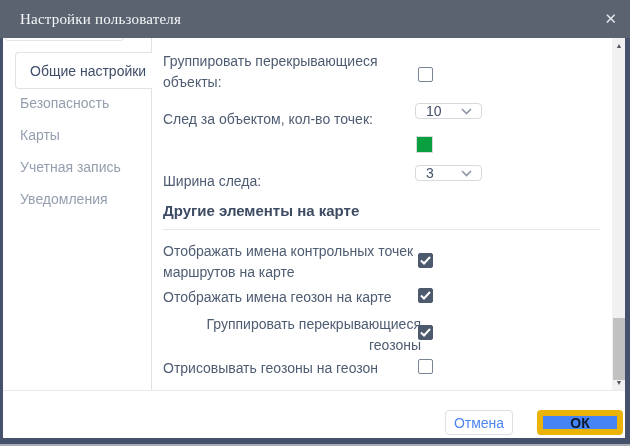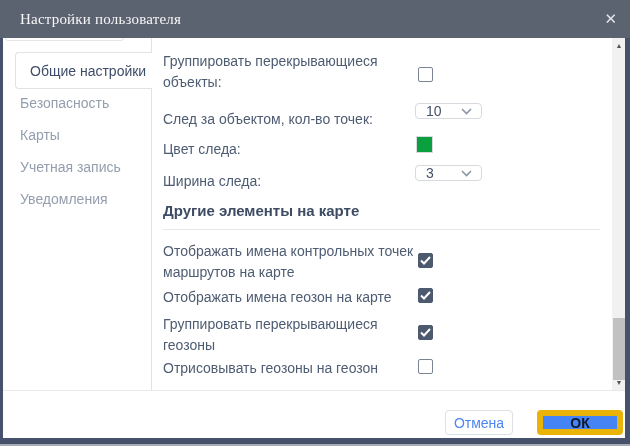--- a/index.html
+++ b/index.html
@@ -24,21 +24,21 @@
   .vdivider { position:absolute; left:151px; top:38px; width:1px; height:352px; background:#e2e2e2; z-index:1; }
   .tab { position:absolute; left:20px; font-size:14px; color:#949eae; cursor:pointer; white-space:nowrap; z-index:2; }
   .tab-active { position:absolute; left:15px; top:52px; width:137px; height:37px; background:#fff; border:1px solid #e2e2e2; border-right:none; border-radius:4px 0 0 4px; display:flex; align-items:center; padding-left:14px; font-size:14px; color:#3e4d68; cursor:pointer; z-index:2; white-space:nowrap; }
   .tab-1 { top:95px; } .tab-2 { top:127px; } .tab-3 { top:159px; } .tab-4 { top:191px; }
 
   
   .lbl { position:absolute; left:163px; width:258px; font-size:14px; line-height:21px; color:#4e5c72; }
   .lbl-r1 { top:51px; } .lbl-r2 { top:109px; } .lbl-r3 { top:139px; } .lbl-r4 { top:171px; }
   .sect  { position:absolute; left:163px; top:202px; font-size:15px; font-weight:700; color:#3d4b63; }
   .hdivider { position:absolute; left:163px; top:229px; width:437px; height:1px; background:#e7e7e7; }
-  .lbl-r5 { top:241px; } .lbl-r6 { top:287px; } .lbl-r7 { top:314px; } .lbl-r8 { top:358px; }
+  .lbl-r5 { top:241px; } .lbl-r6 { top:287px; } .lbl-r7 { top:314px;text-align:right; } .lbl-r8 { top:358px; }
 
   
   .cb { position:absolute; left:418px; width:15px; height:15px; border:1.5px solid #798494; border-radius:2px; background:#fff; cursor:pointer; }
   .cb.checked { background:#4d5a6e; border-color:#4d5a6e; }
   .cb svg { display:none; position:absolute; left:1px; top:2px; }
   .cb.checked svg { display:block; }
   .cb-r1 { top:67px; } .cb-r5 { top:253px; } .cb-r6 { top:288px; } .cb-r7 { top:325px; } .cb-r8 { top:359px; }
 
   .select { position:absolute; left:415px; width:67px; height:16px; border:1px solid #d6dade; border-radius:4px; background:#fff; display:flex; align-items:center; cursor:pointer; }
   .select-r2 { top:103px; } .select-r4 { top:165px; }
@@ -86,21 +86,20 @@
   <div class="lbl lbl-r2">След за объектом, кол-во точек:</div>
   <div class="select select-r2">
     <span class="val">10</span>
     <span class="chev">
         <svg width="11" height="7" viewBox="0 0 11 7">
           <polyline points="1,1 5.5,5.5 10,1" fill="none" stroke="#8b95a3" stroke-width="1.6"></polyline>
         </svg>
       </span>
   </div>
 
-  <div class="lbl lbl-r3">Цвет следа:</div>
   <div class="swatch" style="background: rgb(10, 160, 63);"></div>
 
   <div class="lbl lbl-r4">Ширина следа:</div>
   <div class="select select-r4">
     <span class="val">3</span>
     <span class="chev">
         <svg width="11" height="7" viewBox="0 0 11 7">
           <polyline points="1,1 5.5,5.5 10,1" fill="none" stroke="#8b95a3" stroke-width="1.6"></polyline>
         </svg>
       </span>

